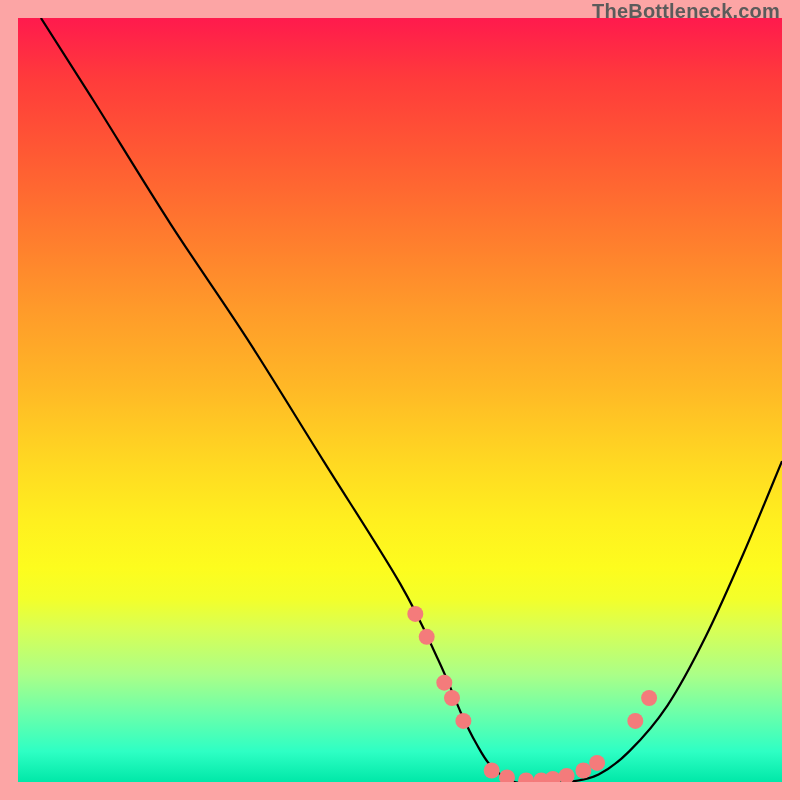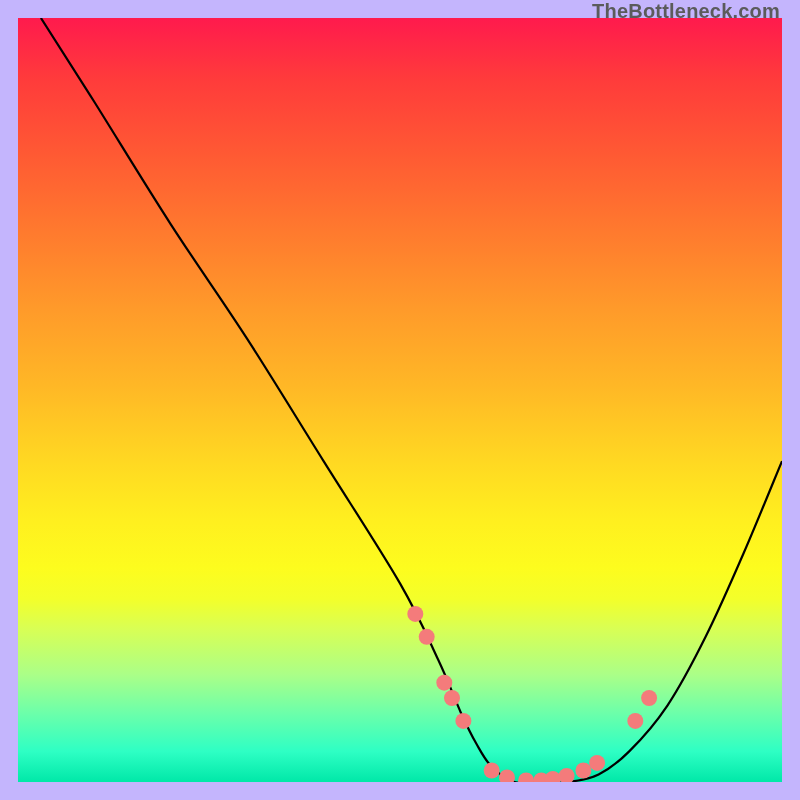--- a/index.html
+++ b/index.html
@@ -9,21 +9,21 @@
     height: 800px;
     background: #000;
     overflow: hidden;
   }
   .frame {
     position: absolute;
     left: 0;
     top: 0;
     width: 800px;
     height: 800px;
-    background: #c4b5fd;
+    background: #fca5a5;
   }
   .plot {
     position: absolute;
     left: 18px;
     top: 18px;
     width: 764px;
     height: 764px;
     background: linear-gradient(to bottom,
       #ff1a4d 0%,
       #ff3b3b 8%,

